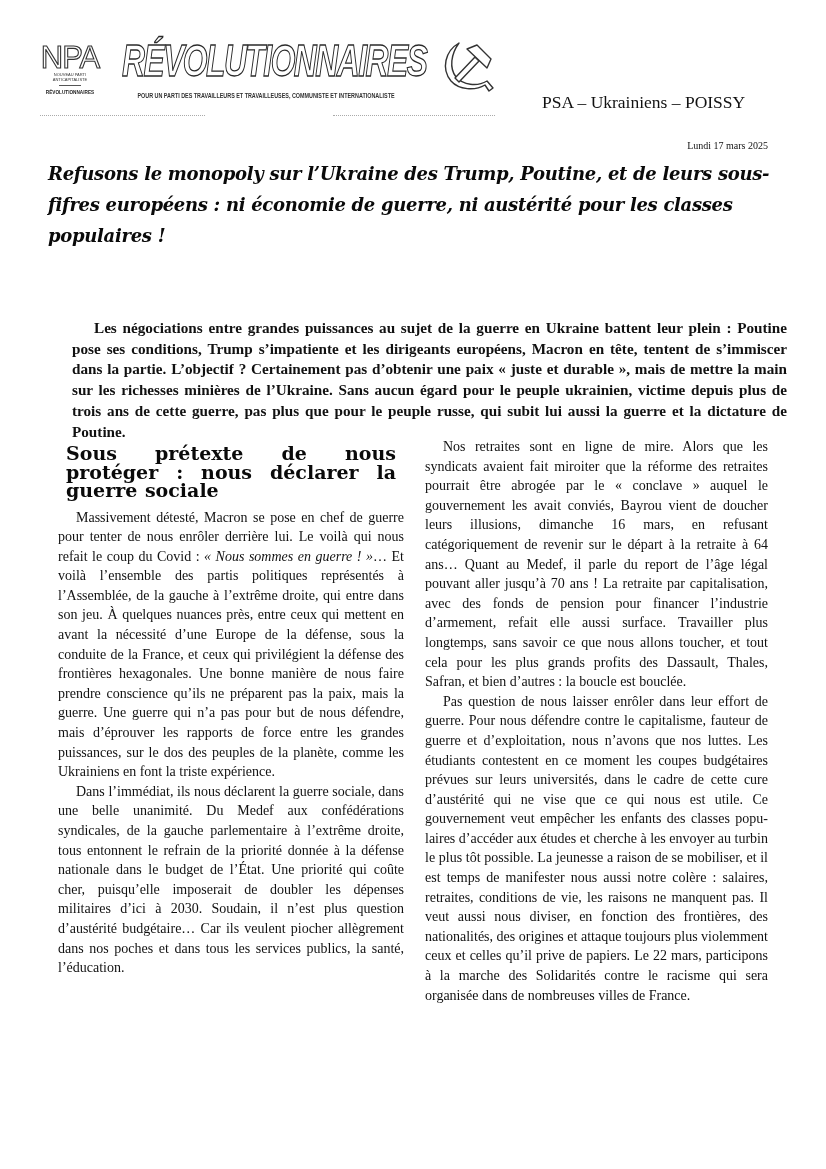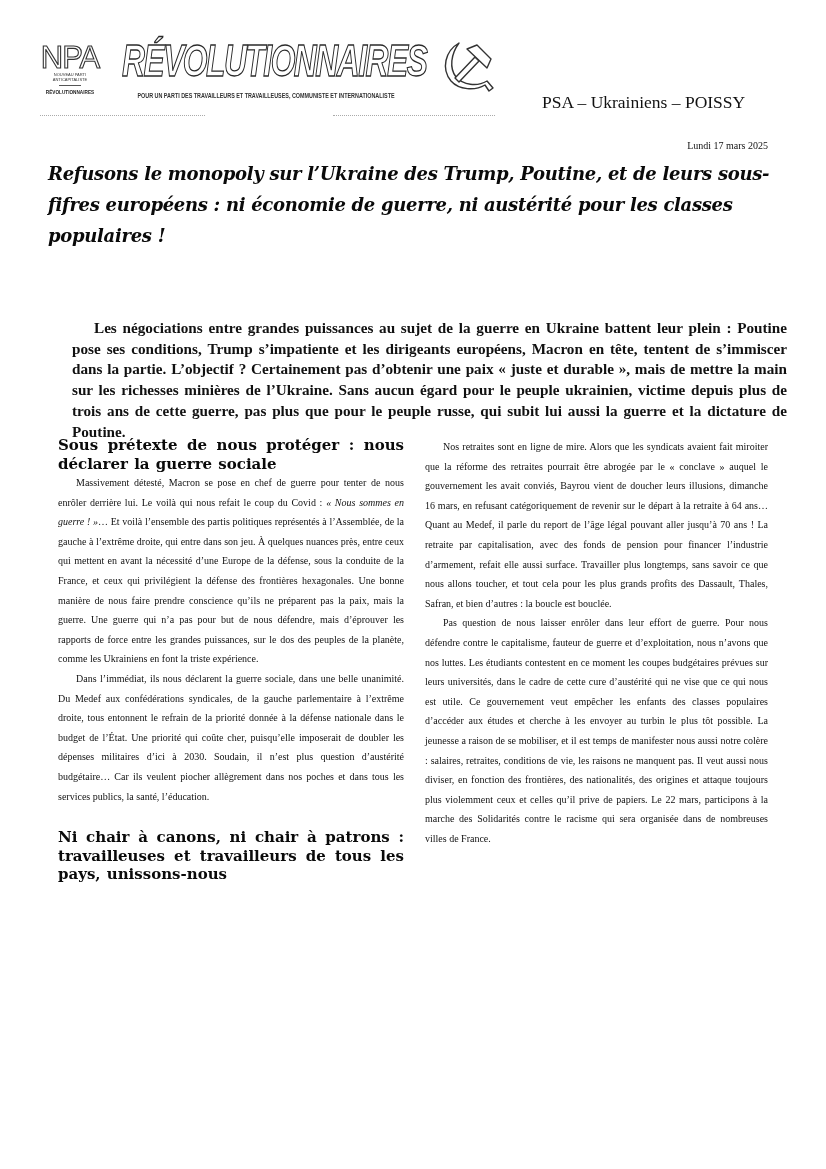--- a/index.html
+++ b/index.html
@@ -83,26 +83,26 @@
       font-size: 15.2px; line-height: 20.7px; text-align: justify; text-indent: 22px;
       color: #111;
     }
 
     
     .col { position: absolute; top: 436px; }
     .col.left { left: 58px; width: 346px; }
     .col.right { left: 425px; width: 343px; top: 437px; }
     .section-title {
       font-family: "DejaVu Serif", serif; font-weight: 700;
-      font-size: 15px; line-height: 18.5px; margin: 0; text-align: justify;
+      font-size: 19px; line-height: 18.5px; margin: 8px; text-align: justify;
       color: #0a0a0a; word-spacing: 1px;
     }
     .col p {
       margin: 0; font-family: "Liberation Serif", serif;
-      font-size: 10px; line-height: 19.6px; text-align: justify;
+      font-size: 14px; line-height: 19.6px; text-align: justify;
       text-indent: 18px; color: #111; hyphens: manual;
     }
     .col.left .section-title.second { margin-top: 22px; }
   </style>
 </head>
 <body>
 
 <header>
   <div class="npa-logo">
     <div class="npa-letters">NPA</div>
@@ -139,19 +139,18 @@
 
 <div class="issue-date">Lundi 17 mars 2025</div>
 <h1 class="headline">Refusons le monopoly sur l’Ukraine des Trump, Poutine, et de leurs sous-fifres européens : ni économie de guerre, ni austérité pour les classes populaires !</h1>
 
 <p class="chapeau">Les négociations entre grandes puissances au sujet de la guerre en Ukraine battent leur plein : Poutine pose ses conditions, Trump s’impatiente et les dirigeants européens, Macron en tête, tentent de s’immiscer dans la partie. L’objectif ? Certainement pas d’obtenir une paix « juste et durable », mais de mettre la main sur les richesses minières de l’Ukraine. Sans aucun égard pour le peuple ukrainien, victime depuis plus de trois ans de cette guerre, pas plus que pour le peuple russe, qui subit lui aussi la guerre et la dictature de Poutine.</p>
 
 <section class="col left">
   <h2 class="section-title">Sous prétexte de nous protéger : nous déclarer la guerre sociale</h2>
   <p><span>Massivement détesté, Macron se pose en chef de guerre pour tenter de nous enrôler derrière lui. Le voilà qui nous refait le coup du Covid : </span><em>« Nous sommes en guerre ! »</em><span>… Et voilà l’ensemble des partis politiques représentés à l’Assemblée, de la gauche à l’extrême droite, qui entre dans son jeu. À quelques nuances près, entre ceux qui mettent en avant la nécessité d’une Europe de la défense, sous la conduite de la France, et ceux qui privilégient la défense des frontières hexagonales. Une bonne manière de nous faire prendre conscience qu’ils ne préparent pas la paix, mais la guerre. Une guerre qui n’a pas pour but de nous défendre, mais d’éprouver les rapports de force entre les grandes puissances, sur le dos des peuples de la planète, comme les Ukrainiens en font la triste expérience.</span></p>
   <p>Dans l’immédiat, ils nous déclarent la guerre sociale, dans une belle unanimité. Du Medef aux confédérations syndicales, de la gauche parlementaire à l’extrême droite, tous entonnent le refrain de la priorité donnée à la défense nationale dans le budget de l’État. Une priorité qui coûte cher, puisqu’elle imposerait de doubler les dépenses militaires d’ici à 2030. Soudain, il n’est plus question d’austérité budgétaire… Car ils veulent piocher allègrement dans nos poches et dans tous les services publics, la santé, l’éducation.</p>
-  <h2 class="section-title second">Ni chair à canons, ni chair à patrons : travailleuses et travailleurs de tous les pays, unissons-nous</h2>
 </section>
 
 <section class="col right">
   <p>Nos retraites sont en ligne de mire. Alors que les syndicats avaient fait miroiter que la réforme des retraites pourrait être abrogée par le « conclave » auquel le gouvernement les avait conviés, Bayrou vient de doucher leurs illusions, dimanche 16 mars, en refusant catégoriquement de revenir sur le départ à la retraite à 64 ans… Quant au Medef, il parle du report de l’âge légal pouvant aller jusqu’à 70 ans ! La retraite par capitalisation, avec des fonds de pension pour financer l’industrie d’armement, refait elle aussi surface. Travailler plus longtemps, sans savoir ce que nous allons toucher, et tout cela pour les plus grands profits des Dassault, Thales, Safran, et bien d’autres : la boucle est bouclée.</p>
   <p>Pas question de nous laisser enrôler dans leur ef­fort de guerre. Pour nous défendre contre le capita­lisme, fauteur de guerre et d’exploitation, nous n’avons que nos luttes. Les étudiants contestent en ce moment les coupes budgétaires prévues sur leurs universités, dans le cadre de cette cure d’austérité qui ne vise que ce qui nous est utile. Ce gouverne­ment veut empêcher les enfants des classes popu­laires d’accéder aux études et cherche à les envoyer au turbin le plus tôt possible. La jeunesse a raison de se mobiliser, et il est temps de manifester nous aussi notre colère : salaires, retraites, conditions de vie, les raisons ne manquent pas. Il veut aussi nous divi­ser, en fonction des frontières, des nationalités, des origines et attaque toujours plus violemment ceux et celles qu’il prive de papiers. Le 22 mars, participons à la marche des Solidarités contre le racisme qui sera organisée dans de nombreuses villes de France.</p>
 </section>
 
 </body></html>

